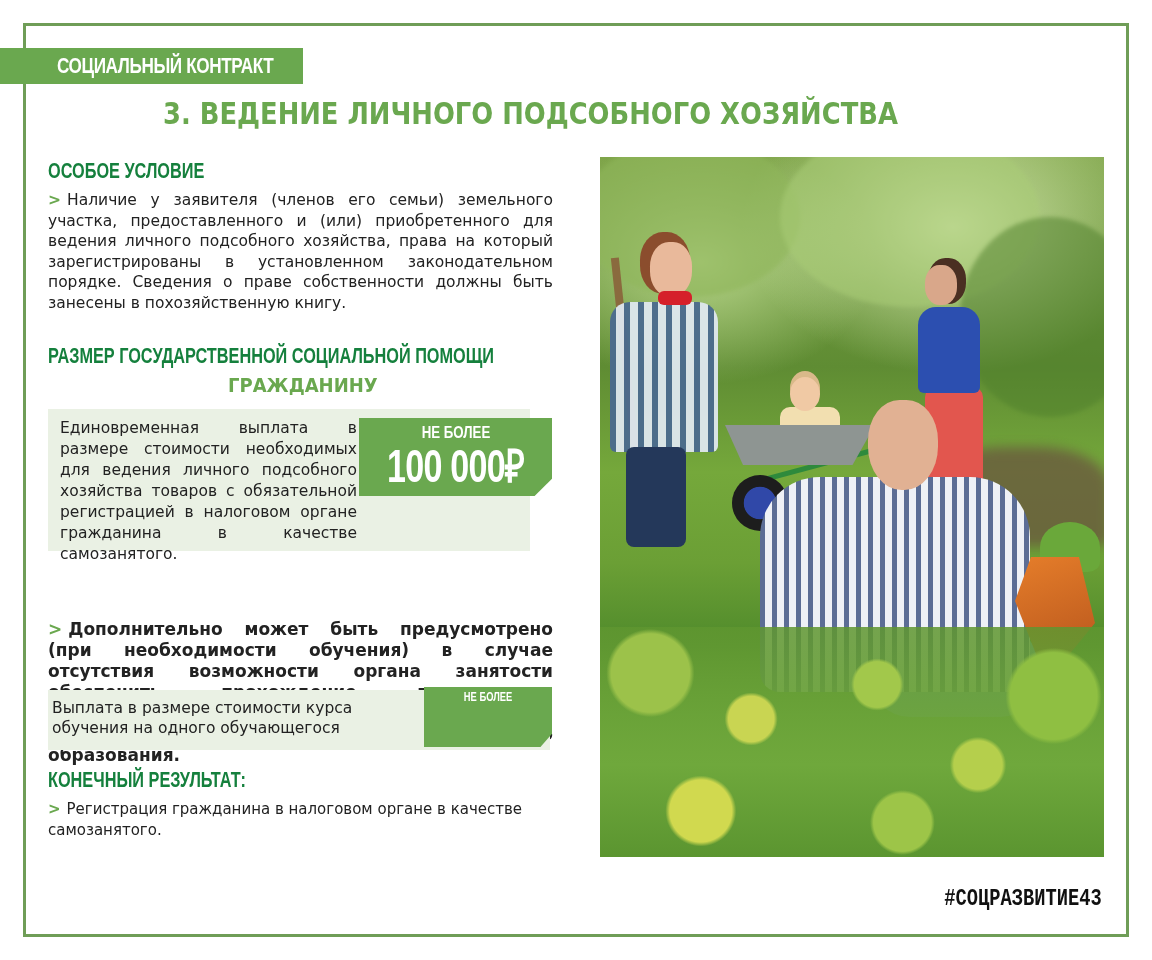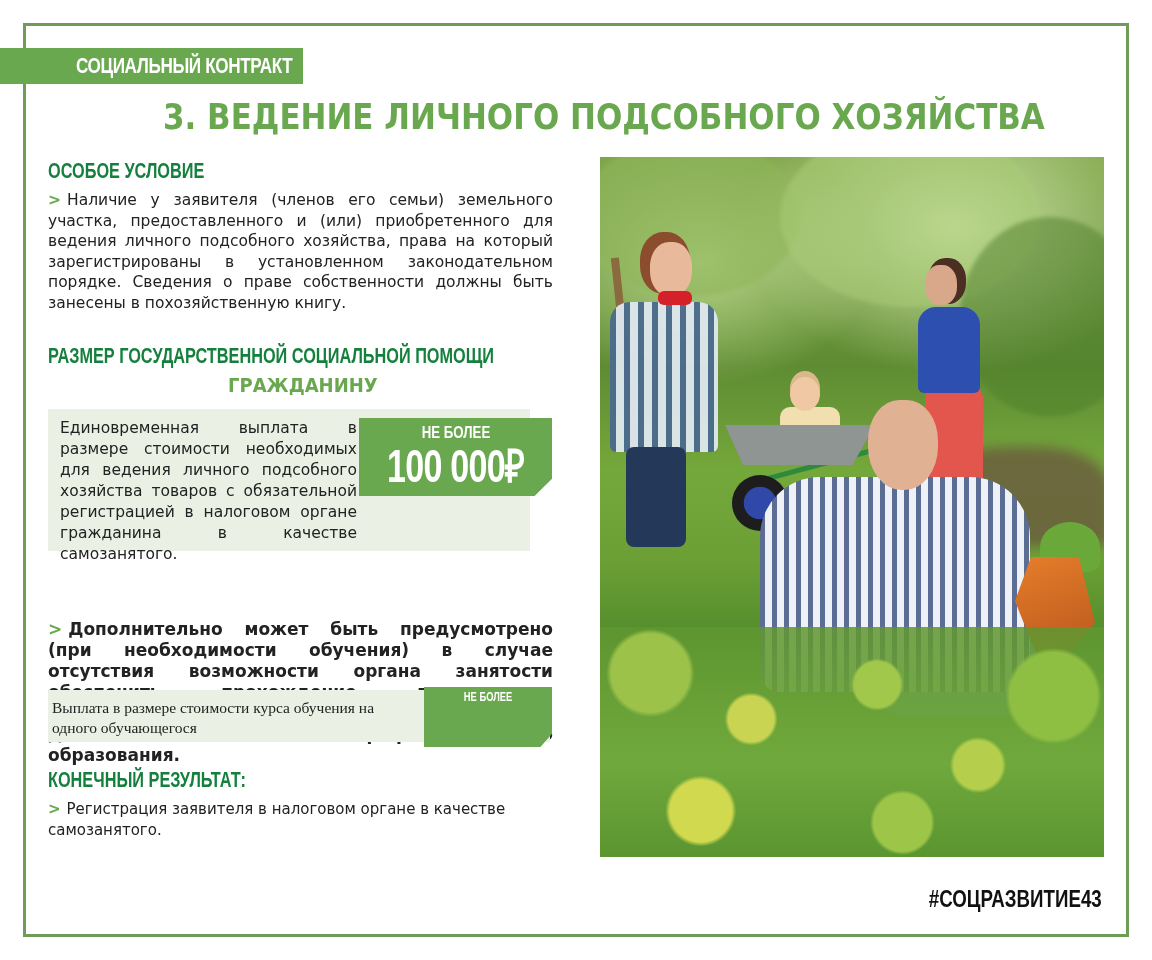--- a/index.html
+++ b/index.html
@@ -8,29 +8,29 @@
 
     .frame {
       position: absolute; left: 23px; top: 23px; width: 1106px; height: 914px;
       border: 3px solid #6f9d57;
     }
     .tag-banner {
       position: absolute; left: 0; top: 48px; width: 303px; height: 36px;
       background: #6aa84f; color: #ffffff;
       font-family: "Liberation Sans", sans-serif; font-weight: bold;
       font-size: 22px; letter-spacing: -0.5px;
-      display: flex; align-items: center; padding-left: 76px;
+      display: flex; align-items: center; padding-left: 57px;
       transform-origin: left center;
     }
     .tag-banner span { display: inline-block; transform: scaleX(0.78); transform-origin: left center; white-space: nowrap; }
 
     .main-title {
       position: absolute; left: 163px; top: 96px; width: 820px; height: 44px;
       color: #6aa84f; font-family: "DejaVu Sans", sans-serif; font-weight: bold;
-      font-size: 36px; text-decoration: underline; text-decoration-thickness: 2px;
+      font-size: 30px; text-decoration: underline; text-decoration-thickness: 2px;
       text-underline-offset: 4px; white-space: nowrap;
     }
     .main-title span { display: inline-block; transform: scaleX(0.86); transform-origin: left center; }
 
     .condensed-heading {
       position: absolute; font-family: "Liberation Sans", sans-serif; font-weight: bold;
       color: #15803d; white-space: nowrap;
     }
     .condensed-heading span { display: inline-block; transform-origin: left center; }
 
@@ -56,21 +56,21 @@
     .h-citizen span { display: inline-block; transform: scaleX(0.9); transform-origin: left center; }
 
     .payment-box {
       position: absolute; background: #eaf1e4; padding-left: 46px;
     }
     .box1 { left: 48px; top: 409px; width: 482px; height: 142px; }
     .box1 .box-text {
       position: absolute; left: 12px; top: 9px; width: 297px;
       font-size: 15.5px; line-height: 21px; color: #222; text-align: justify;
     }
-    .box2 { left: 48px; top: 690px; width: 502px; height: 52px; font-family: Liberation Serif, serif; }
+    .box2 { left: 48px; top: 690px; width: 502px; height: 60px; }
     .box2 .box-text {
       position: absolute; left: 4px; top: 8px; width: 340px;
       font-size: 15.5px; line-height: 20px; color: #222;
     }
 
     .amount-badge {
       position: absolute; background: #6aa84f; color: #fff; text-align: center;
       font-family: "Liberation Sans", sans-serif; font-weight: bold;
       clip-path: polygon(0 0, 100% 0, 100% 78%, 91% 100%, 0 100%);
     }
@@ -87,21 +87,21 @@
     .badge2 .badge-amount span { display: inline-block; transform: scaleX(0.74); letter-spacing: -1px; }
 
     .p-extra { left: 48px; top: 571px; width: 505px; font-weight: bold; font-size: 17px; line-height: 21px; margin-top: 48px; }
 
     .h-result { left: 48px; top: 767px; font-size: 22px; }
     .h-result span { transform: scaleX(0.74); }
     .p-result { left: 48px; top: 799px; width: 505px; text-align: left; font-size: 15px; }
 
     .hashtag {
       position: absolute; right: 50px; top: 885px;
-      font-family: Liberation Sans, sans-serif; font-weight: bold; font-size: 24px; color: #111;
+      font-family: Liberation Mono, monospace; font-weight: bold; font-size: 24px; color: #111;
       white-space: nowrap;
     }
     .hashtag span { display: inline-block; transform: scaleX(0.78); transform-origin: right center; }
 
     
     .photo {
       position: absolute; left: 600px; top: 157px; width: 504px; height: 700px; overflow: hidden;
       background:
         radial-gradient(ellipse 60% 30% at 70% 10%, #cfe3a8 0%, rgba(207,227,168,0) 70%),
         radial-gradient(ellipse 50% 25% at 20% 15%, #b6d489 0%, rgba(182,212,137,0) 70%),
@@ -183,21 +183,21 @@
   <p class="box-text">Выплата в размере стоимости курса обучения на одного обучающегося</p>
 </div>
 <div class="amount-badge badge2">
   <div class="badge-caption"><span>НЕ БОЛЕЕ</span></div>
 </div>
 
 <h2 class="condensed-heading h-result">
   <span>КОНЕЧНЫЙ РЕЗУЛЬТАТ:</span>
 </h2>
 <p class="para p-result">
-  <span class="arrow">&gt;</span><span class="text">Регистрация заявителя в налоговом органе в качестве самозанятого.</span>
+  <span class="arrow">&gt;</span><span class="text">Регистрация гражданина в налоговом органе в качестве самозанятого.</span>
 </p>
 
 <div class="photo">
   <div class="foliage" style="left:-20px;top:-20px;width:220px;height:160px;background:#8fb65a;opacity:.6"></div>
   <div class="foliage" style="left:180px;top:-30px;width:260px;height:180px;background:#a9cc76;opacity:.55"></div>
   <div class="foliage" style="left:360px;top:60px;width:180px;height:200px;background:#4f7f2c;opacity:.5"></div>
   <div class="ground"></div>
 
   <div class="person rake"></div>
   <div class="person w1-body"></div>

